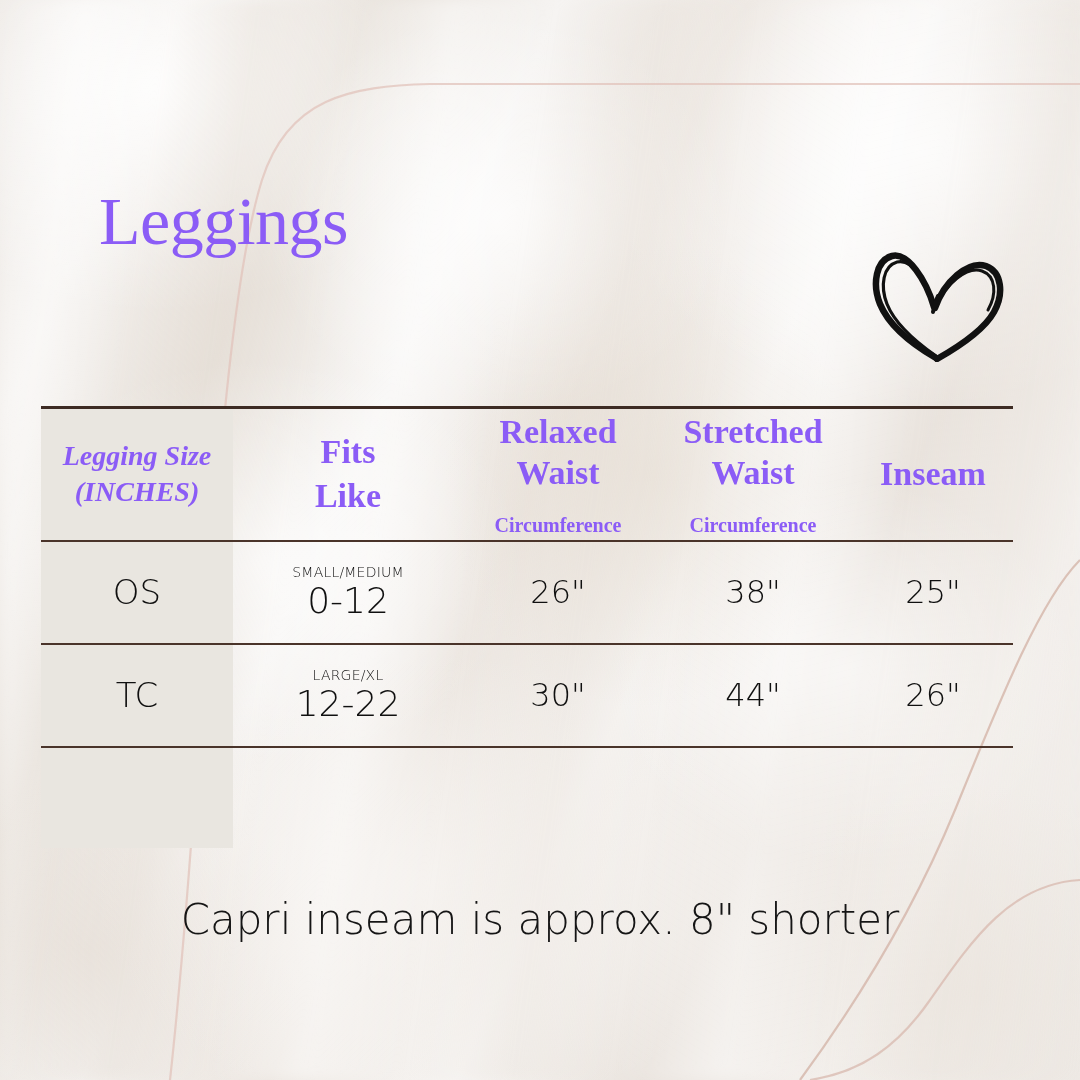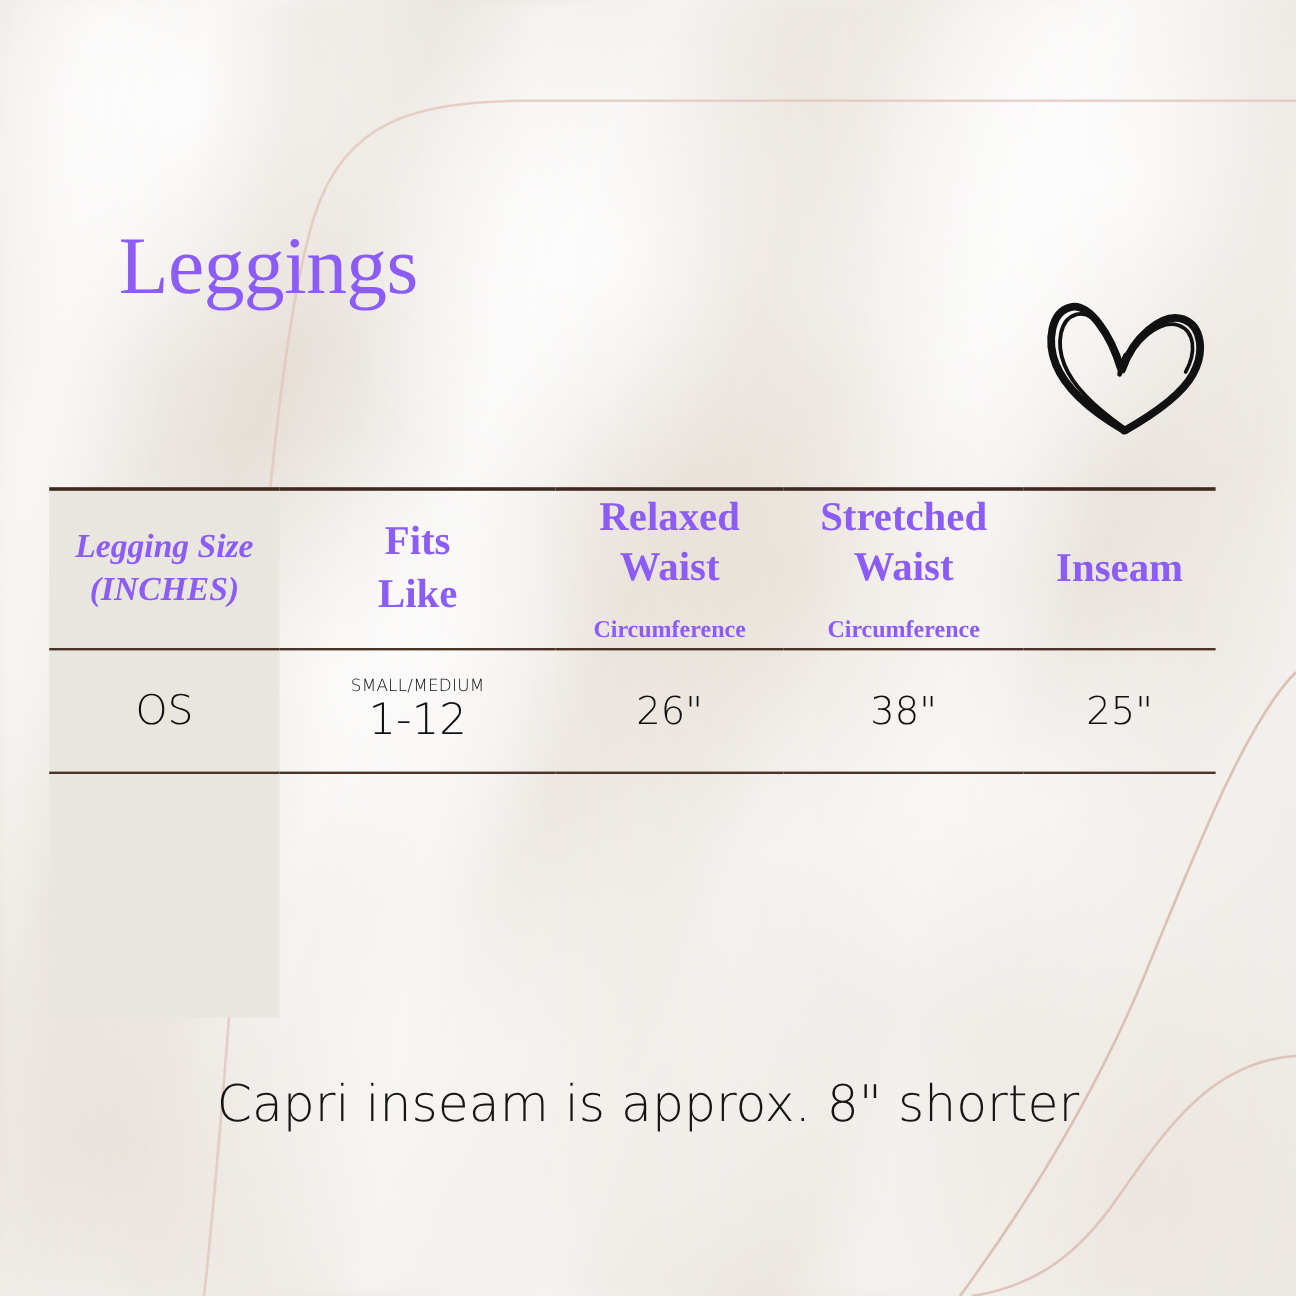--- a/index.html
+++ b/index.html
@@ -270,25 +270,35 @@
           <th class="th-inseam">
             <span>Inseam</span>
           </th>
         </tr>
       </thead>
       <tbody>
         <tr class="rule-bottom">
           <td class="td-size">OS</td>
           <td class="td-fits">
             <span class="fit-label">SMALL/MEDIUM</span>
-            <span class="fit-range">1-12</span>
+            <span class="fit-range">0-12</span>
           </td>
           <td class="td-val">26"</td>
           <td class="td-val">38"</td>
           <td class="td-val">25"</td>
         </tr>
+        <tr class="rule-bottom">
+          <td class="td-size">TC</td>
+          <td class="td-fits">
+            <span class="fit-label">LARGE/XL</span>
+            <span class="fit-range">12-22</span>
+          </td>
+          <td class="td-val">30"</td>
+          <td class="td-val">44"</td>
+          <td class="td-val">26"</td>
+        </tr>
       </tbody>
     </table>
   </div>
 
   <div id="footer-note">Capri inseam is approx. 8" shorter</div>
 
 </div>
 
 </body></html>

